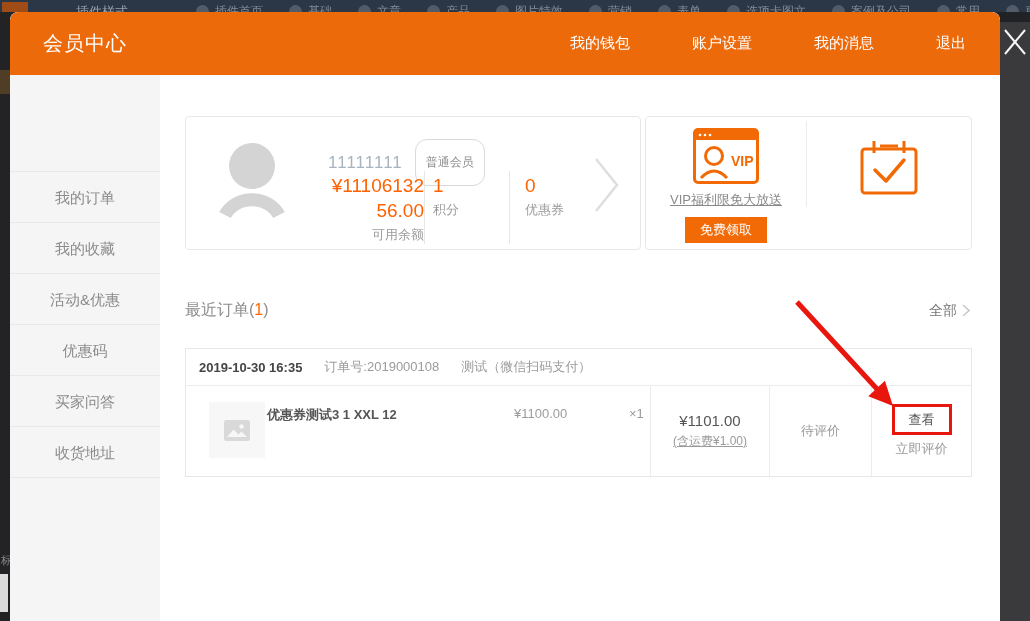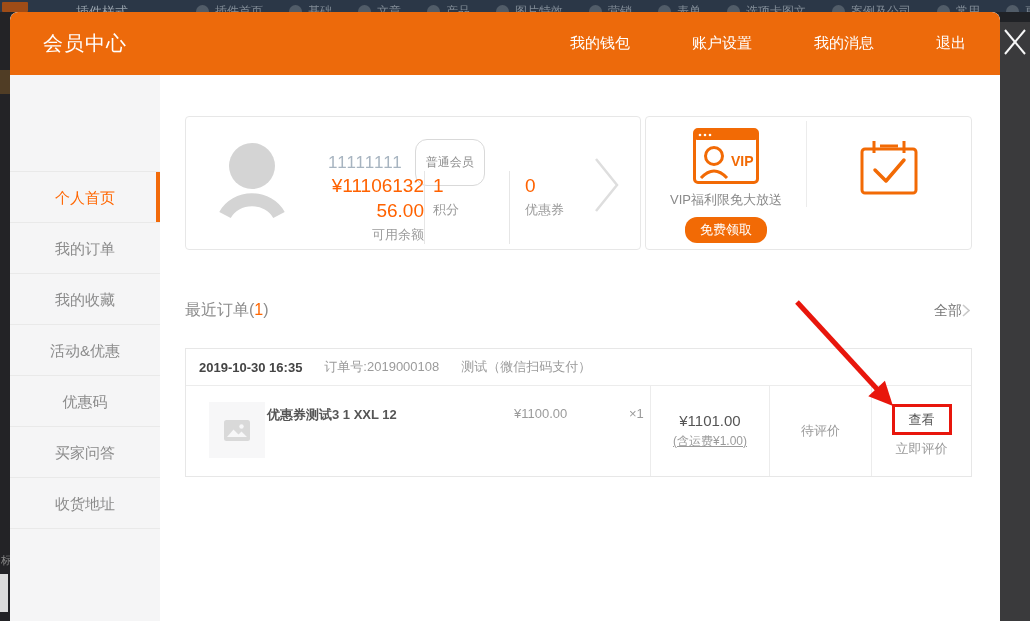--- a/index.html
+++ b/index.html
@@ -57,28 +57,28 @@
   .stat-coupons { border-left:1px solid #e6e6e6; padding-left:15px; padding-right:20px; }
   .stat-value { color:#ff6200; font-size:19px; line-height:1.32; word-break:break-all; }
   .stat-label { margin-top:3px; font-size:13px; color:#9b9b9b; }
   .profile-chevron { position:absolute; right:20px; top:40px; cursor:pointer; }
 
   .promo-card { width:327px; height:134px; display:flex; }
   .promo-half { width:160px; text-align:center; }
   .promo-half.cal { flex:1; position:relative; }
   .promo-half.cal::before { content:""; position:absolute; left:0; top:4px; width:1px; height:86px; background:#ececec; }
   .vip-icon { margin-top:11px; }
-  .promo-title { margin-top:3px; font-size:13px; color:#8a8a8a; }
-  .promo-btn { display:inline-block; margin-top:8px; background:#f26a05; color:#fff; font-size:13px; padding:4px 15px; border-radius:12px; cursor:pointer; }
+  .promo-title { margin-top:3px; font-size:13px; color:#8a8a8a;text-decoration:underline; }
+  .promo-btn { display:inline-block; margin-top:8px; background:#f26a05; color:#fff; font-size:13px; padding:4px 15px; border-radius:0; cursor:pointer; }
   .cal-icon-wrap { margin-top:22px; }
 
   .orders-head { margin-top:50px; display:flex; align-items:center; }
   .orders-title { font-size:16px; color:#8c8c8c; }
   .orders-count { color:#ff6600; }
-  .view-all { margin-left:auto; display:flex; align-items:center; cursor:pointer; margin-right:2px; }
+  .view-all { margin-left:auto; display:flex; align-items:center; gap:5px; cursor:pointer; margin-right:2px; }
   .view-all span { font-size:14px; color:#767676; }
 
   .order-card { margin-top:27px; border:1px solid #e7e7e7; background:#fff; }
   .order-head { height:37px; display:flex; align-items:center; padding-left:13px; border-bottom:1px solid #ececec; }
   .order-date { font-size:13px; color:#444; font-weight:bold; }
   .order-no { font-size:13px; color:#9b9b9b; margin-left:22px; }
   .order-pay { font-size:13px; color:#9b9b9b; margin-left:22px; }
 
   .order-item { display:flex; height:90px; }
   .cell-product { position:relative; flex:1; }
@@ -173,21 +173,20 @@
       <span class="m-nav-item">我的钱包</span>
       <span class="m-nav-item">账户设置</span>
       <span class="m-nav-item">我的消息</span>
       <span class="m-nav-item">退出</span>
     </nav>
   </div>
 
   <div class="m-body">
     <aside class="sidebar">
       <div class="side-spacer"></div>
-      <div class="side-item active">个人首页</div>
       <div class="side-item">我的订单</div>
       <div class="side-item">我的收藏</div>
       <div class="side-item">活动&amp;优惠</div>
       <div class="side-item">优惠码</div>
       <div class="side-item">买家问答</div>
       <div class="side-item">收货地址</div>
     </aside>
 
     <main class="content">
 

